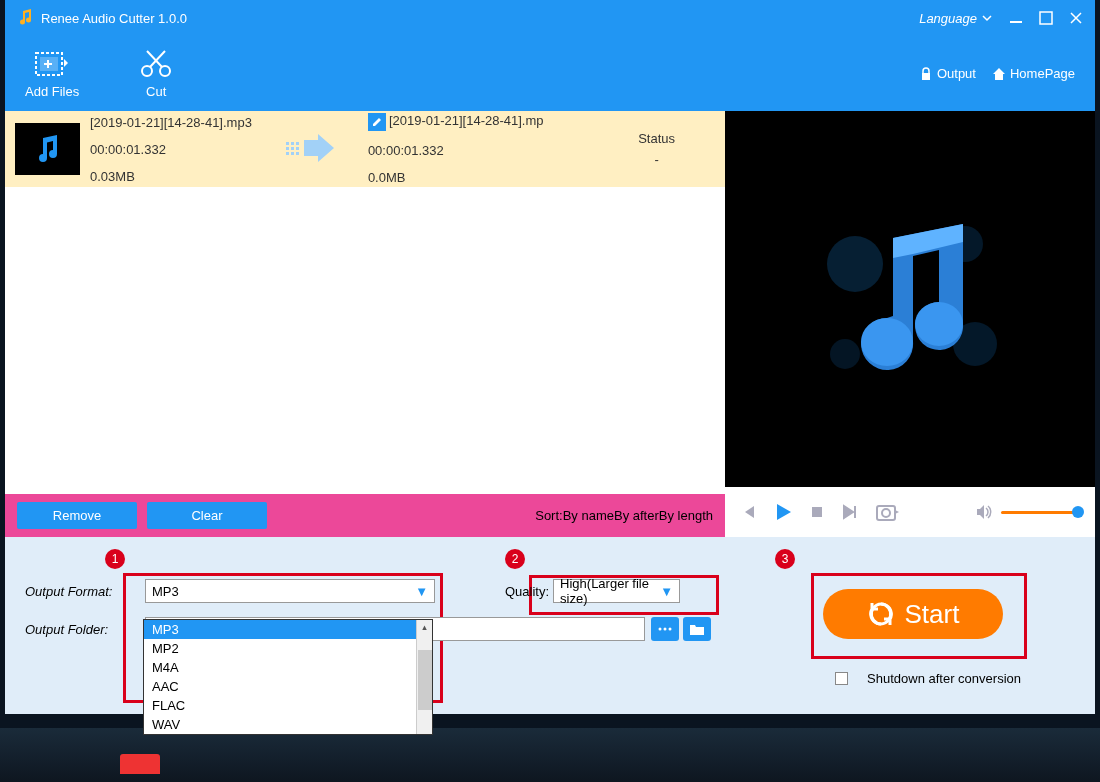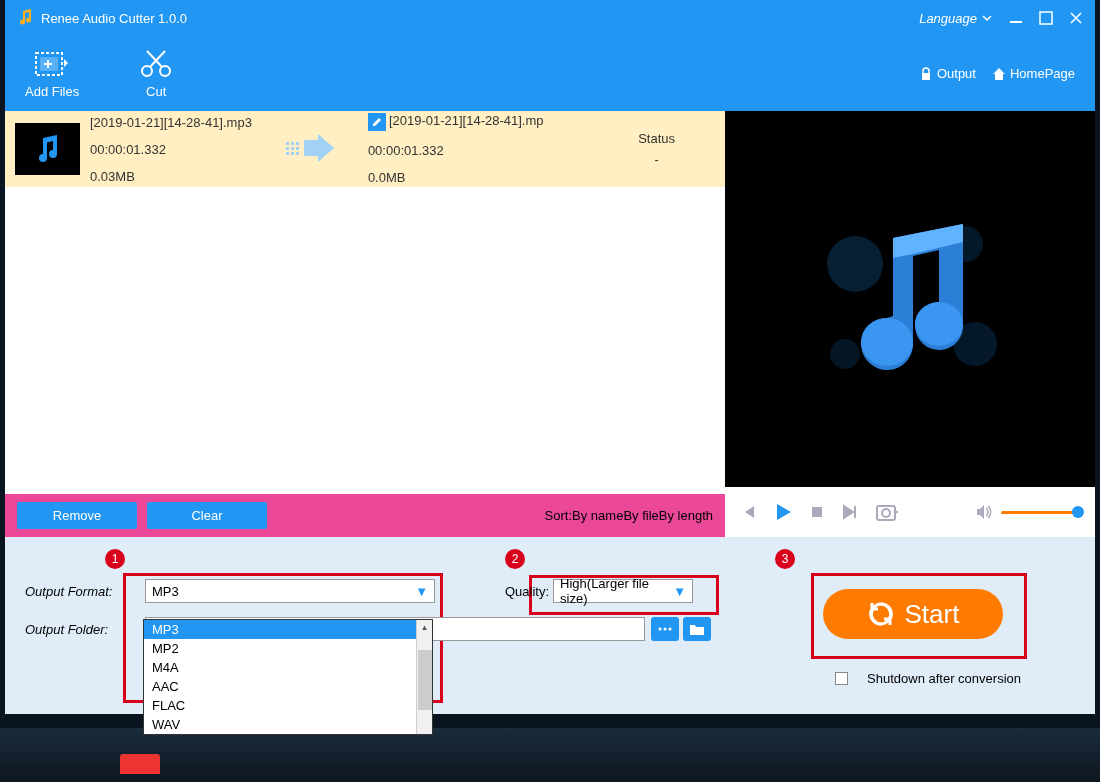--- a/index.html
+++ b/index.html
@@ -34,21 +34,21 @@
 .volume { display: flex; align-items: center; gap: 8px; margin-left: auto; }
 .vol-track { width: 80px; height: 3px; background: #ff7b00; position: relative; border-radius: 2px; }
 .vol-thumb { width: 12px; height: 12px; background: #2196f3; border-radius: 50%; position: absolute; right: -3px; top: -5px; }
 .bottom-panel { height: 177px; background: #e0edf9; padding: 18px 20px; position: relative; }
 .badge { width: 20px; height: 20px; background: #d9001b; color: #fff; border-radius: 50%; display: flex; align-items: center; justify-content: center; font-size: 12px; position: absolute; }
 .red-box { position: absolute; border: 3px solid #d9001b; }
 .form-row { display: flex; align-items: center; margin-bottom: 14px; font-size: 13px; position: relative; }
 .form-label { width: 120px; font-style: italic; }
 .select-box { width: 290px; height: 24px; border: 1px solid #999; background: #fff; display: flex; align-items: center; padding: 0 6px; font-size: 13px; position: relative; cursor: pointer; }
 .select-box .arrow-dn { margin-left: auto; color: #2196f3; }
-.quality-box { width: 140px; }
+.quality-box { width: 127px; }
 .path-box { width: 500px; height: 24px; border: 1px solid #999; background: #fff; padding: 0 6px; display: flex; align-items: center; }
 .path-btns { display: flex; gap: 4px; margin-left: 6px; }
 .path-btn { width: 28px; height: 24px; background: #2196f3; border-radius: 3px; display: flex; align-items: center; justify-content: center; cursor: pointer; }
 .start-btn { position: absolute; right: 92px; top: 52px; width: 180px; height: 50px; background: #ff7b00; border-radius: 30px; display: flex; align-items: center; justify-content: center; gap: 10px; color: #fff; font-size: 26px; cursor: pointer; }
 .shutdown { position: absolute; right: 74px; top: 134px; display: flex; align-items: center; gap: 19px; font-size: 13px; }
 .dropdown-open { position: absolute; left: 143px; top: 619px; width: 290px; background: #fff; border: 1px solid #333; z-index: 100; font-size: 13px; }
 .dropdown-open .opt { padding: 2px 8px; cursor: pointer; }
 .dropdown-open .opt.sel { background: #2196f3; color: #fff; }
 .dropdown-open .scroll { width: 16px; position: absolute; right: 0; top: 0; bottom: 0; background: #f0f0f0; border-left: 1px solid #ccc; }
 .dropdown-open .scroll-thumb { width: 14px; height: 60px; background: #ccc; margin: 16px auto 0; }
@@ -164,21 +164,21 @@
           <div style="margin-top:6px;">-</div>
         </div>
       </div>
       <div class="list-space"></div>
       <div class="list-bottom">
         <button class="blue-btn">Remove</button>
         <button class="blue-btn">Clear</button>
         <div class="sort-area">
           <span>Sort:</span>
           <span>By name</span>
-          <span>By file</span>
+          <span>By after</span>
           <span>By length</span>
         </div>
       </div>
     </div>
 
     <div class="preview">
       <div class="preview-vid">
         <svg width="210" height="210" viewBox="0 0 210 210">
           <circle cx="50" cy="70" r="28" fill="#0b3d66" opacity="0.5"></circle>
           <circle cx="160" cy="50" r="18" fill="#0b3d66" opacity="0.4"></circle>

